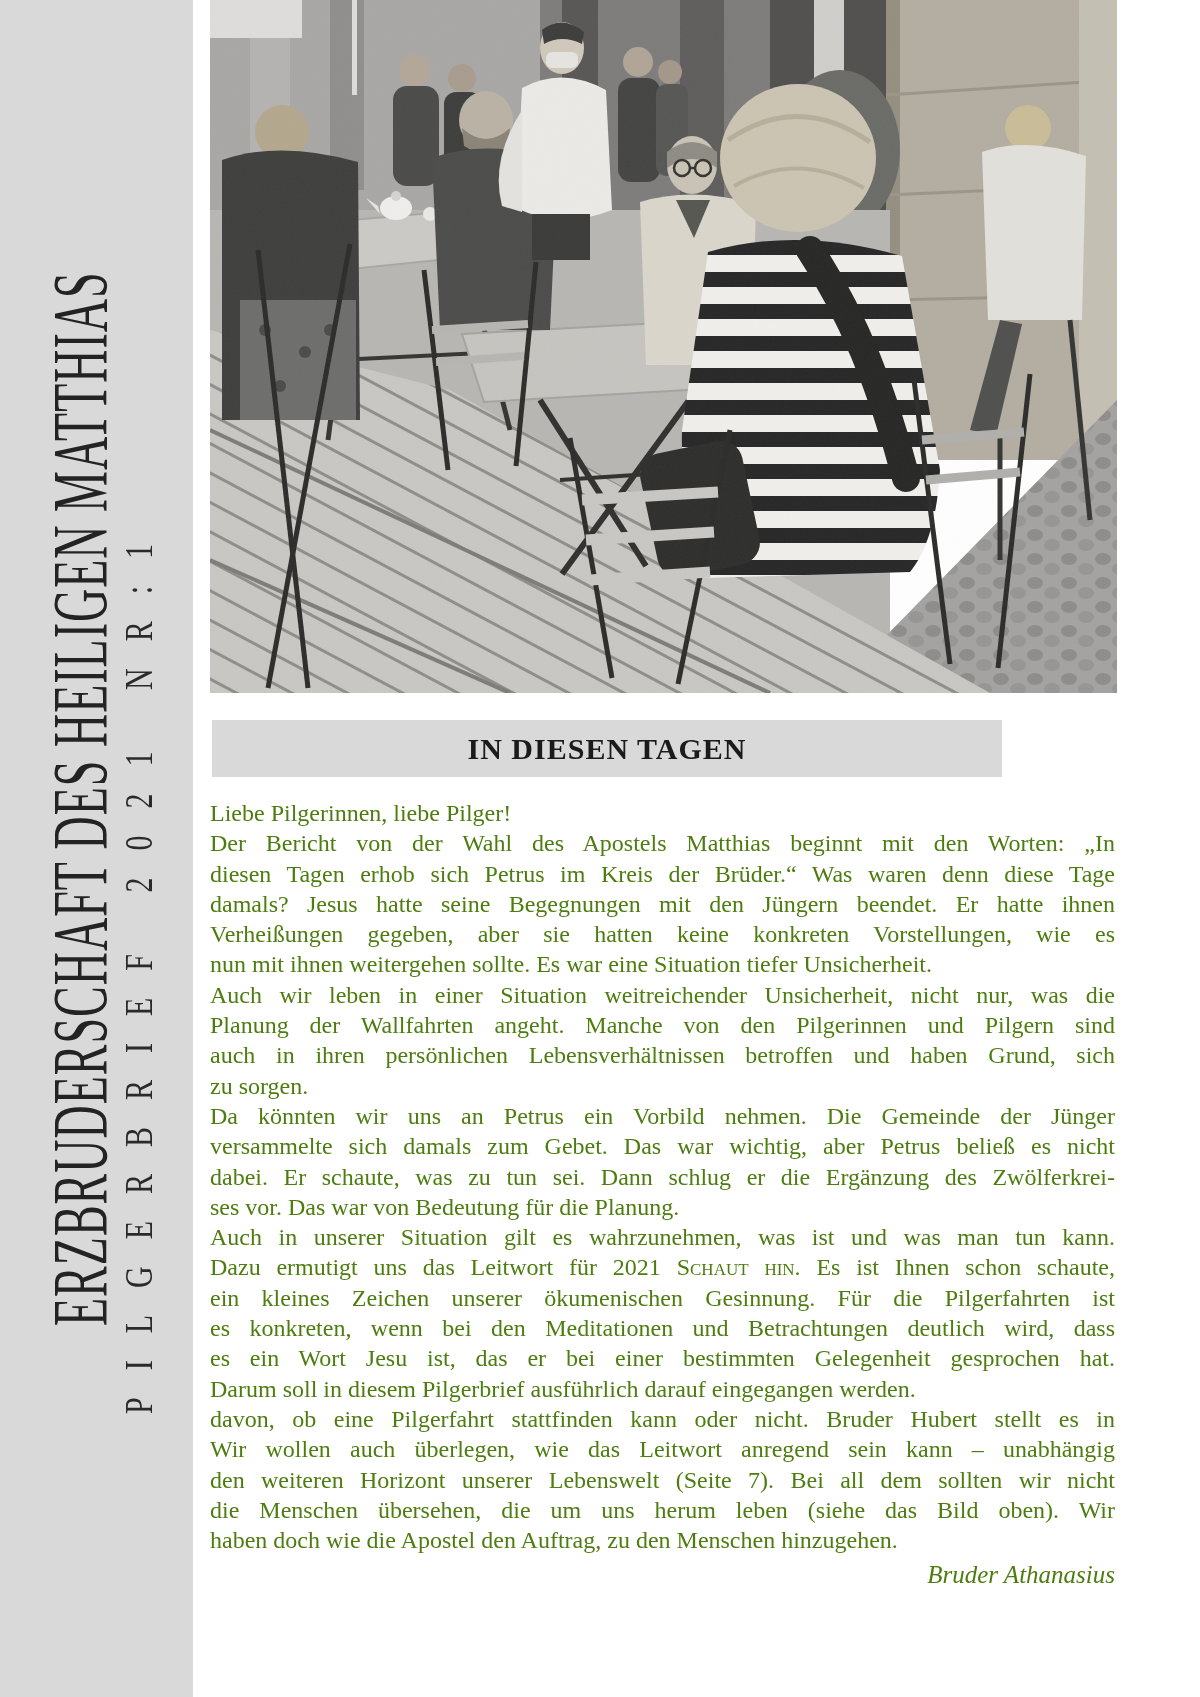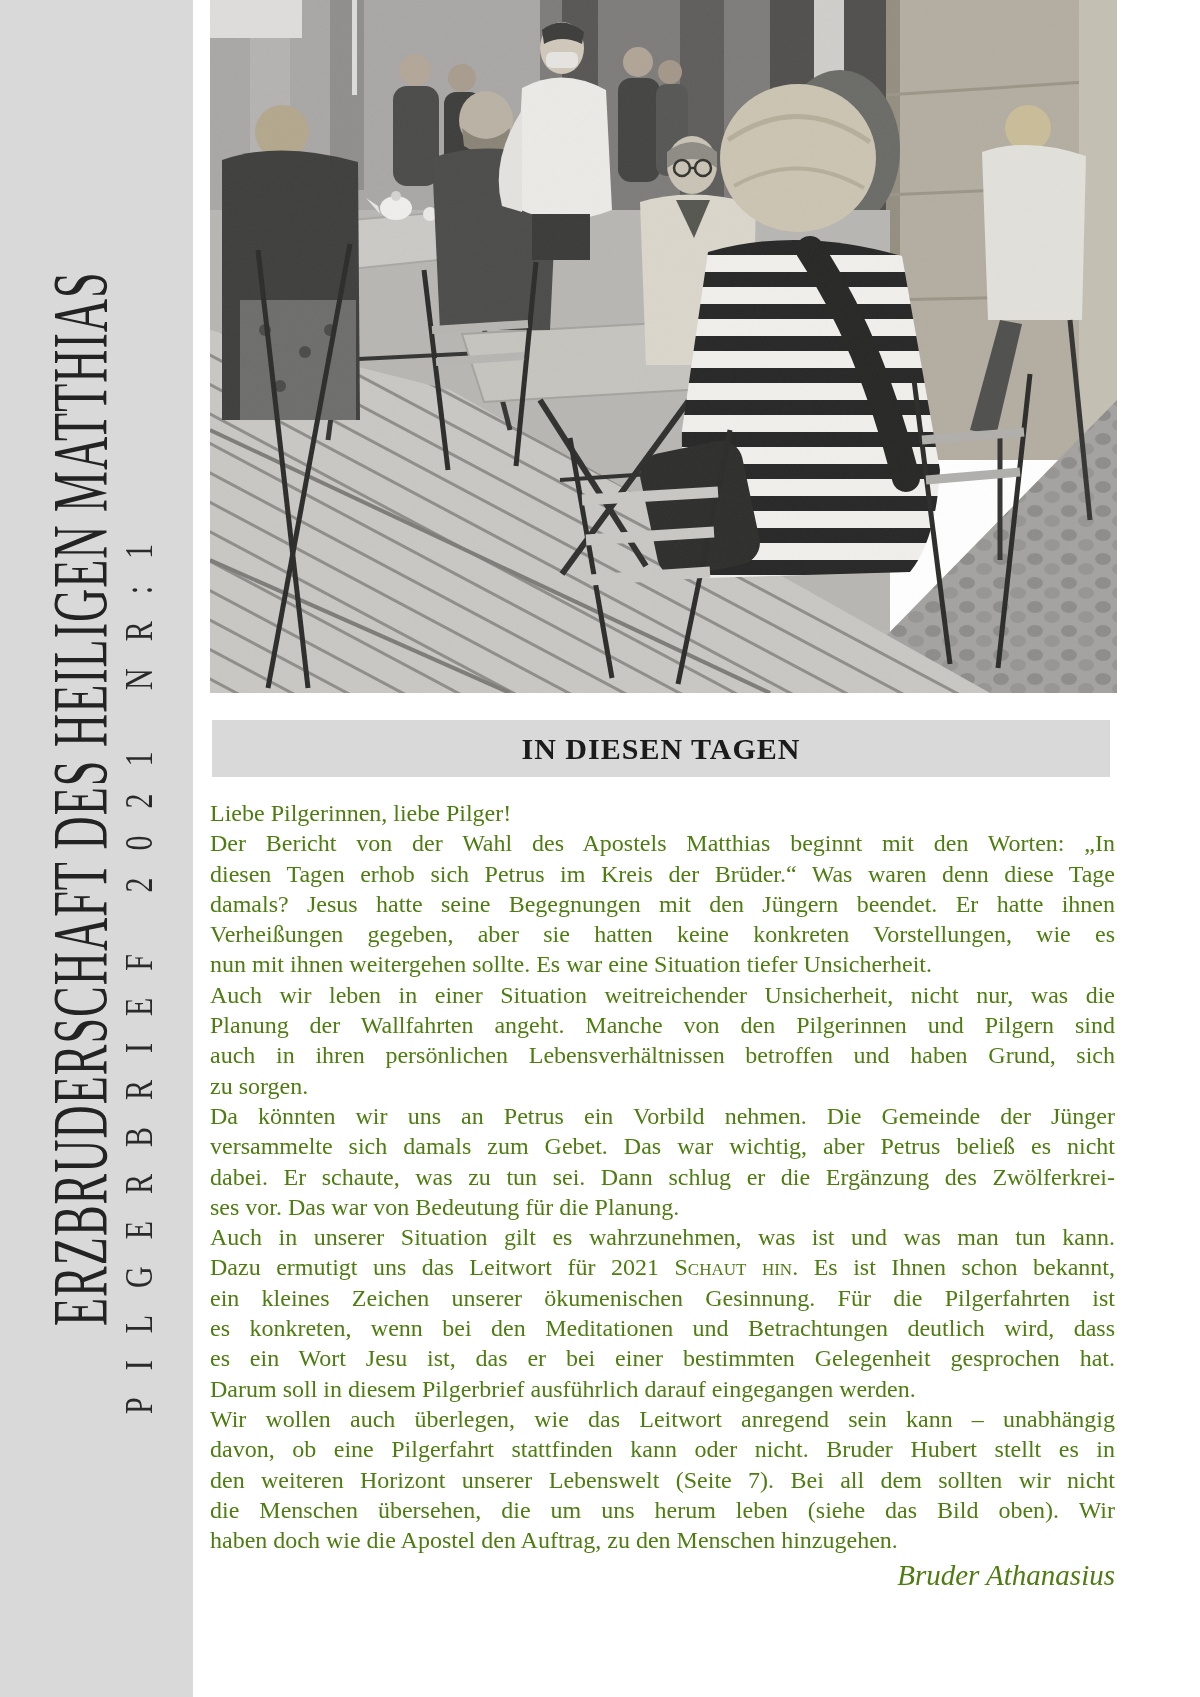--- a/index.html
+++ b/index.html
@@ -12,31 +12,31 @@
   .vtext .stretch{display:block;transform-origin:top left;}
   .vtitle{left:34px;top:1326px;width:1240px;font-size:46px;letter-spacing:1px;color:#232323;}
   .vtitle .stretch{transform:scaleY(1.72);}
   .vsub{left:116px;top:1414px;width:1045px;font-size:30px;letter-spacing:27px;color:#2a2a2a;}
   .vsub .stretch{transform:scaleY(1.32);}
 
   
   .photo{position:absolute;left:210px;top:0;width:907px;height:693px;display:block;}
 
   
-  .headbar{position:absolute;left:212px;top:720px;width:898px;height:57px;background:#d9d9d9;
+  .headbar{position:absolute;left:212px;top:720px;width:790px;height:57px;background:#d9d9d9;
            display:flex;align-items:center;justify-content:center;}
   .headbar h1{margin:0;font-size:30px;font-weight:bold;letter-spacing:1px;color:#1b1b1b;}
 
   
   .article{position:absolute;left:210px;top:798px;width:905px;font-size:24px;line-height:30.3px;
            color:#4d7c0f;}
   .line{text-align:justify;text-align-last:justify;height:30.3px;overflow:visible;}
   .line.end{text-align-last:left;}
   .sc{font-variant:small-caps;font-weight:normal;}
-  .signature{margin-top:5px;text-align:right;font-style:italic;font-size:29px;}
+  .signature{margin-top:5px;text-align:right;font-style:italic;font-size:25px;}
 </style>
 </head>
 <body>
 
 <div class="spine"></div>
 <div class="vtext vtitle">
   <span class="stretch">ERZBRUDERSCHAFT DES HEILIGEN MATTHIAS</span>
 </div>
 <div class="vtext vsub">
   <span class="stretch">PILGERBRIEF 2021 NR:1</span>
@@ -208,24 +208,24 @@
   <div class="line end">nun mit ihnen weitergehen sollte. Es war eine Situation tiefer Unsicherheit.</div>
   <div class="line">Auch wir leben in einer Situation weitreichender Unsicherheit, nicht nur, was die</div>
   <div class="line">Planung der Wallfahrten angeht. Manche von den Pilgerinnen und Pilgern sind</div>
   <div class="line">auch in ihren persönlichen Lebensverhältnissen betroffen und haben Grund, sich</div>
   <div class="line end">zu sorgen.</div>
   <div class="line">Da könnten wir uns an Petrus ein Vorbild nehmen. Die Gemeinde der Jünger</div>
   <div class="line">versammelte sich damals zum Gebet. Das war wichtig, aber Petrus beließ es nicht</div>
   <div class="line">dabei. Er schaute, was zu tun sei. Dann schlug er die Ergänzung des Zwölferkrei-</div>
   <div class="line end">ses vor. Das war von Bedeutung für die Planung.</div>
   <div class="line">Auch in unserer Situation gilt es wahrzunehmen, was ist und was man tun kann.</div>
-  <div class="line"><span>Dazu ermutigt uns das Leitwort für 2021 </span><span class="sc">Schaut hin</span><span>. Es ist Ihnen schon bekannt,</span></div>
+  <div class="line"><span>Dazu ermutigt uns das Leitwort für 2021 </span><span class="sc">Schaut hin</span><span>. Es ist Ihnen schon schaute,</span></div>
   <div class="line">ein kleines Zeichen unserer ökumenischen Gesinnung. Für die Pilgerfahrten ist</div>
   <div class="line">es konkreten, wenn bei den Meditationen und Betrachtungen deutlich wird, dass</div>
   <div class="line">es ein Wort Jesu ist, das er bei einer bestimmten Gelegenheit gesprochen hat.</div>
   <div class="line end">Darum soll in diesem Pilgerbrief ausführlich darauf eingegangen werden.</div>
+  <div class="line">davon, ob eine Pilgerfahrt stattfinden kann oder nicht. Bruder Hubert stellt es in</div>
   <div class="line">Wir wollen auch überlegen, wie das Leitwort anregend sein kann – unabhängig</div>
-  <div class="line">davon, ob eine Pilgerfahrt stattfinden kann oder nicht. Bruder Hubert stellt es in</div>
   <div class="line">den weiteren Horizont unserer Lebenswelt (Seite 7). Bei all dem sollten wir nicht</div>
   <div class="line">die Menschen übersehen, die um uns herum leben (siehe das Bild oben). Wir</div>
   <div class="line end">haben doch wie die Apostel den Auftrag, zu den Menschen hinzugehen.</div>
   <div class="signature">Bruder Athanasius</div>
 </div>
 
 </body></html>

